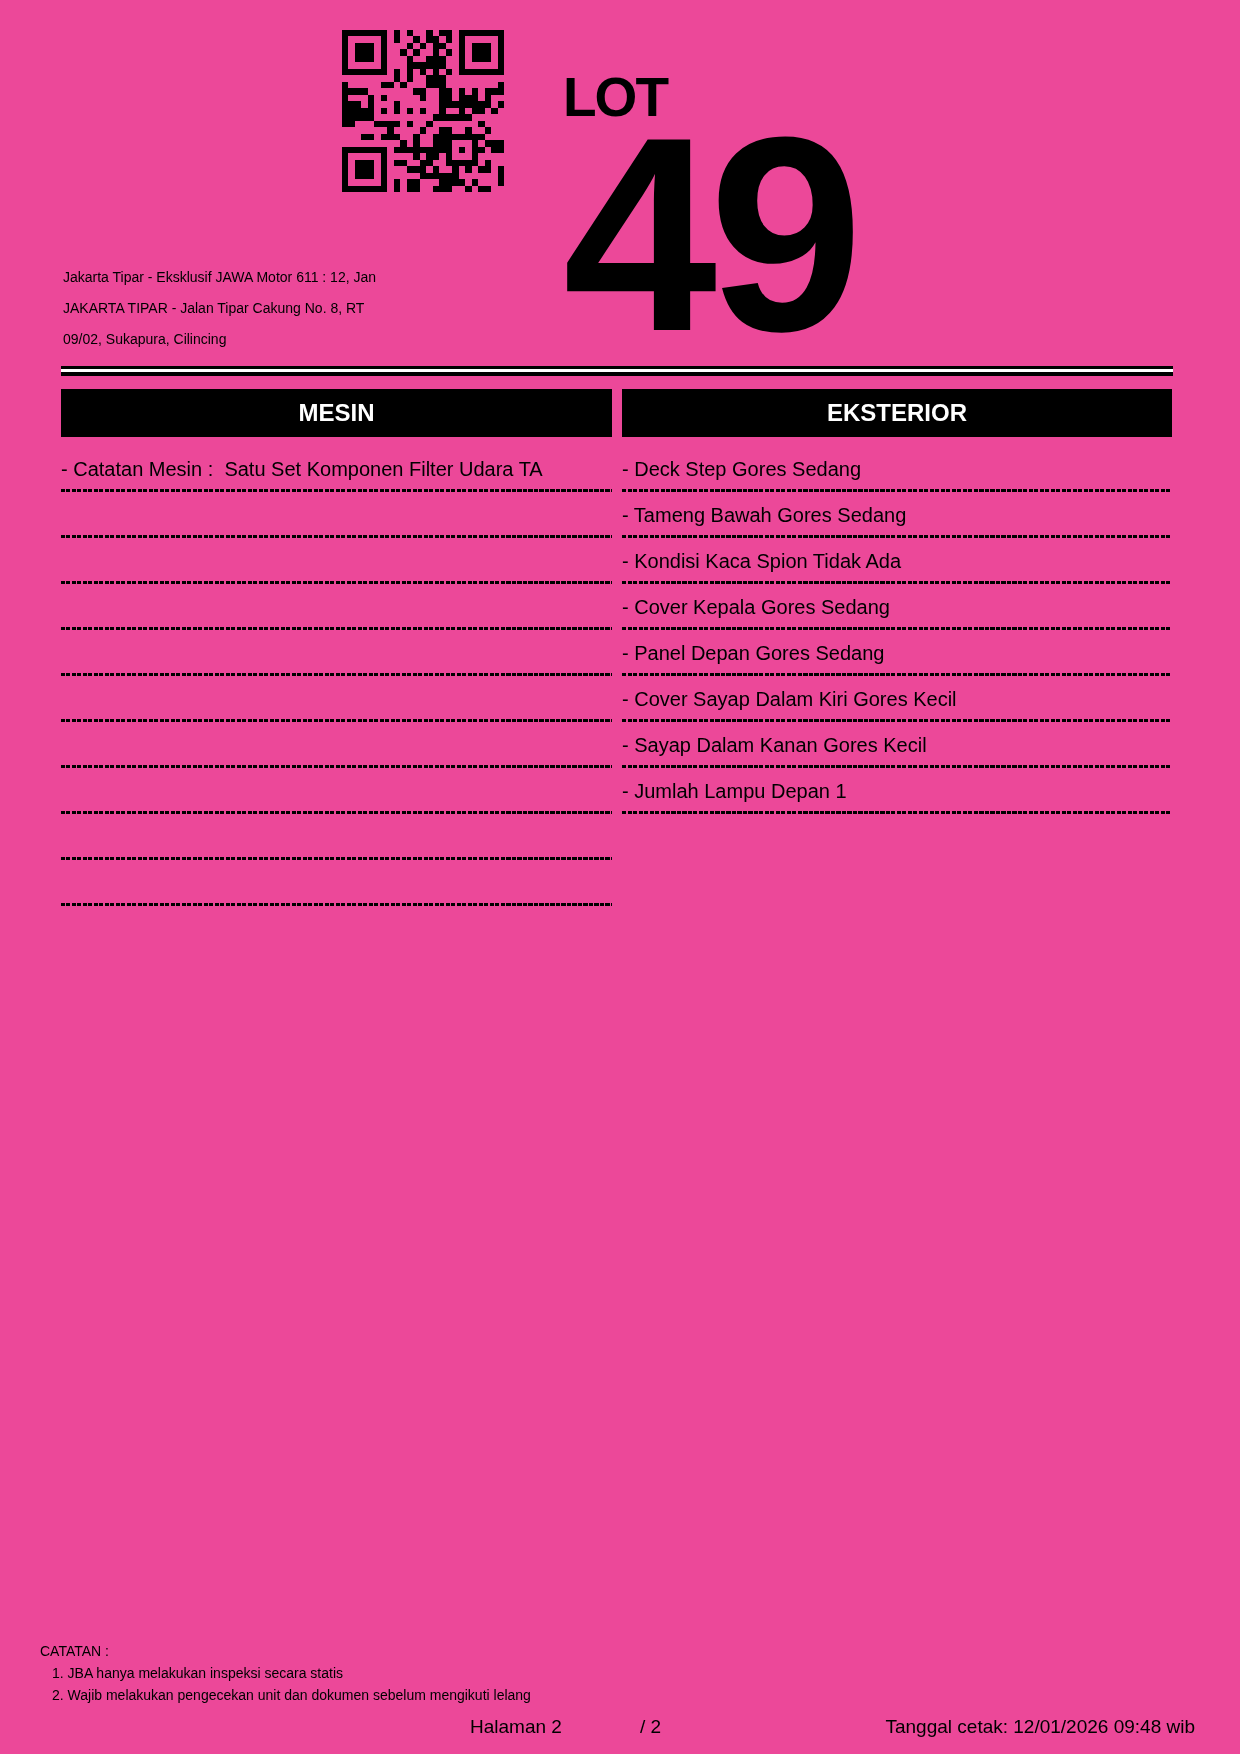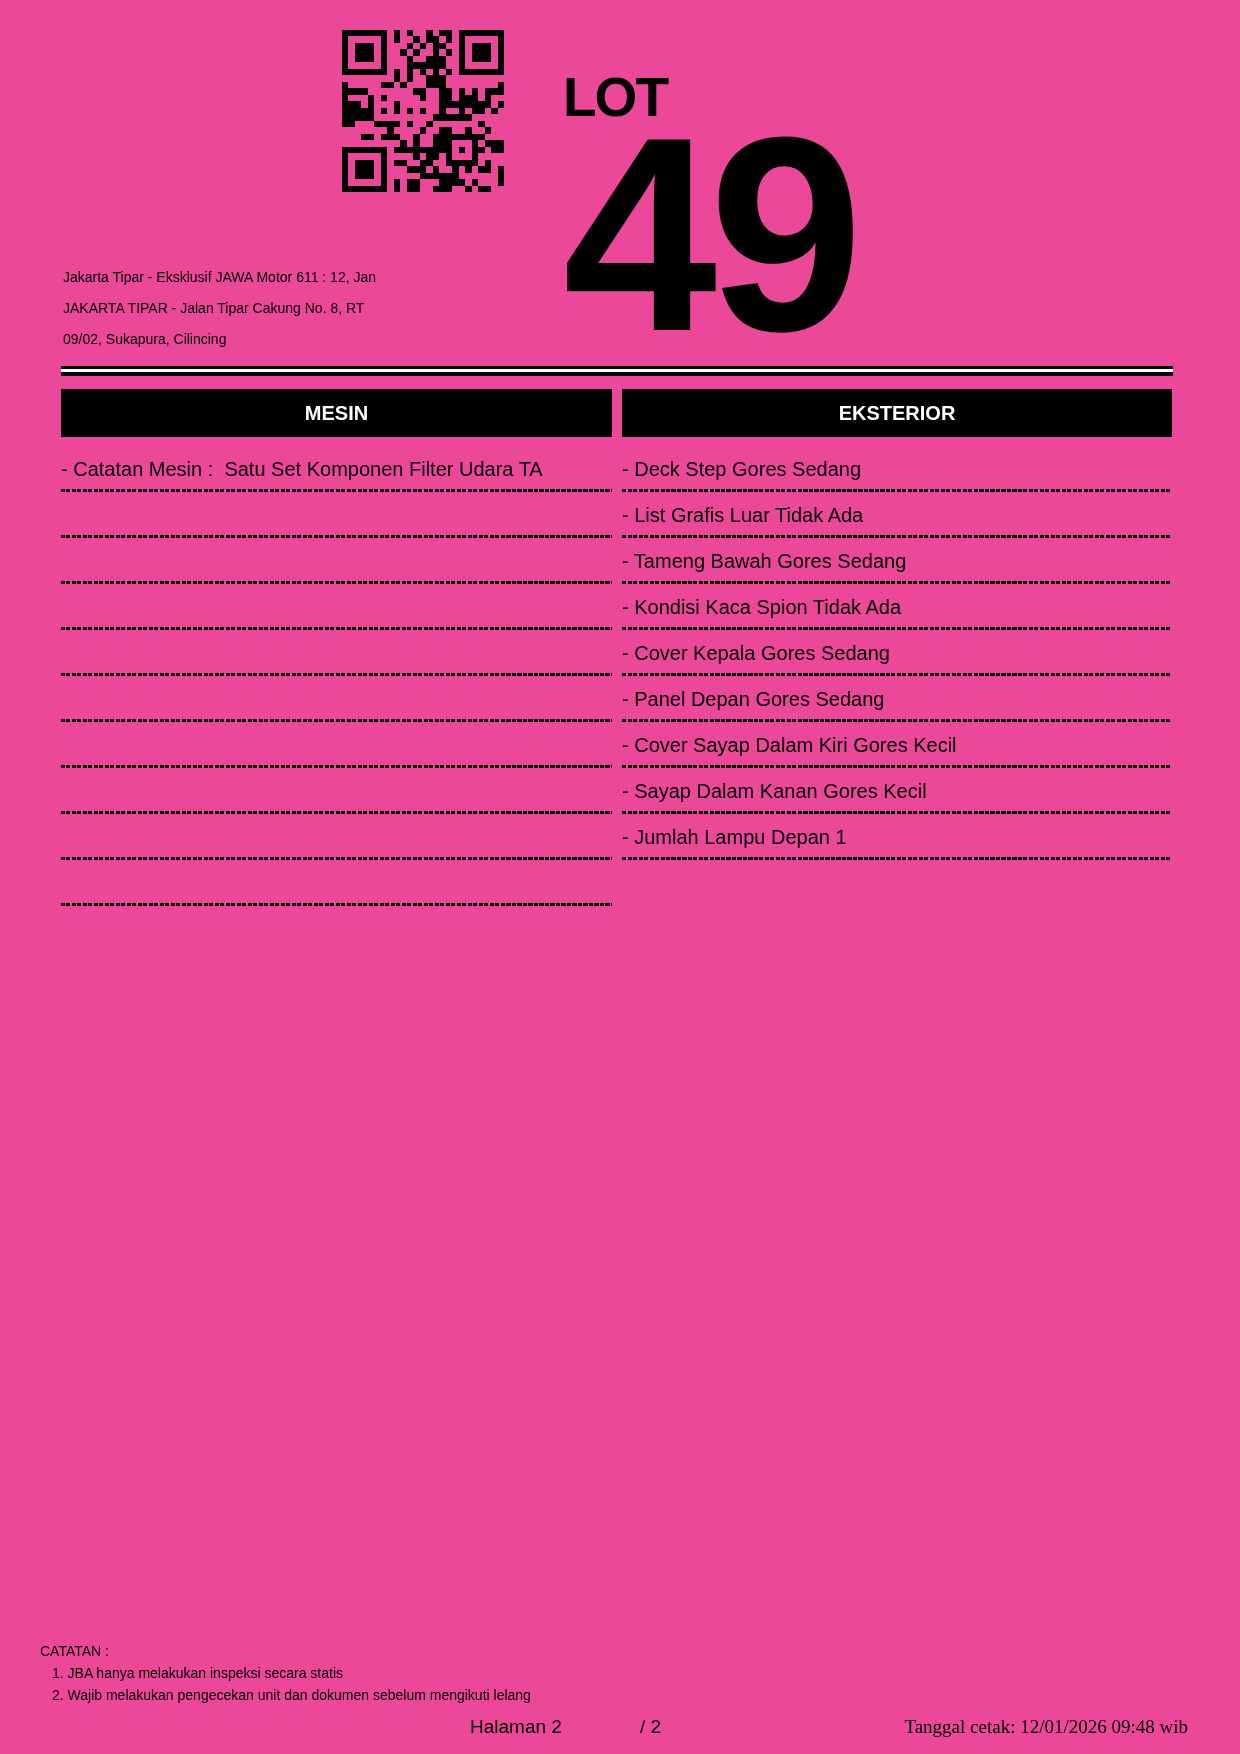--- a/index.html
+++ b/index.html
@@ -19,37 +19,37 @@
   .address{position:absolute;left:63px;top:262px;width:480px;font-size:14px;line-height:31px;}
   .double-rule{
     position:absolute;left:61px;top:366px;width:1112px;height:3px;
     border-top:3px solid #000;border-bottom:4px solid #000;background:#fff;
   }
   .column{position:absolute;top:389px;}
   .col-a{left:61px;width:551px;}
   .col-b{left:622px;width:550px;}
   .col-header{
     height:48px;background:#000;color:#fff;
-    font-size:20px;font-weight:bold;
+    font-size:24px;font-weight:bold;
     display:flex;align-items:center;justify-content:center;text-align:center;
   }
   .rows{padding-top:9px;}
   .row{
     height:46px;display:flex;align-items:center;position:relative;
     font-size:20px;white-space:pre;
   }
   .row::after{
     content:"";position:absolute;left:0;right:0;bottom:0;height:3px;
     background:repeating-linear-gradient(90deg,#000 0 4px,transparent 4px 5.5px);
   }
   .notes{position:absolute;left:40px;top:1640px;font-size:14px;line-height:22px;}
   .notes-item{padding-left:12px;}
   .page-num{position:absolute;left:470px;top:1716px;font-size:19px;}
   .page-total{position:absolute;left:640px;top:1716px;font-size:19px;}
-  .print-date{position:absolute;right:52px;top:1716px;font-size:19px;font-family:Liberation Serif, serif;}
+  .print-date{position:absolute;right:45px;top:1716px;font-size:19px;}
 </style>
 </head>
 <body>
 
 <div class="page">
 
   <div class="qr">
     <svg id="qr-svg" viewBox="0 0 25 25" width="162" height="162" shape-rendering="crispEdges" aria-hidden="true">
         <g fill="#000">
           <rect x="0" y="0" width="1" height="1"></rect>
@@ -388,21 +388,20 @@
       <div class="row"><span></span></div>
       <div class="row"><span></span></div>
       <div class="row"><span></span></div>
     </div>
   </div>
 
   <div class="column col-b">
     <div class="col-header">EKSTERIOR</div>
     <div class="rows">
       <div class="row"><span>- Deck Step Gores Sedang</span></div>
-      <div class="row"><span>- List Grafis Luar Tidak Ada</span></div>
       <div class="row"><span>- Tameng Bawah Gores Sedang</span></div>
       <div class="row"><span>- Kondisi Kaca Spion Tidak Ada</span></div>
       <div class="row"><span>- Cover Kepala Gores Sedang</span></div>
       <div class="row"><span>- Panel Depan Gores Sedang</span></div>
       <div class="row"><span>- Cover Sayap Dalam Kiri Gores Kecil</span></div>
       <div class="row"><span>- Sayap Dalam Kanan Gores Kecil</span></div>
       <div class="row"><span>- Jumlah Lampu Depan 1</span></div>
     </div>
   </div>
 

